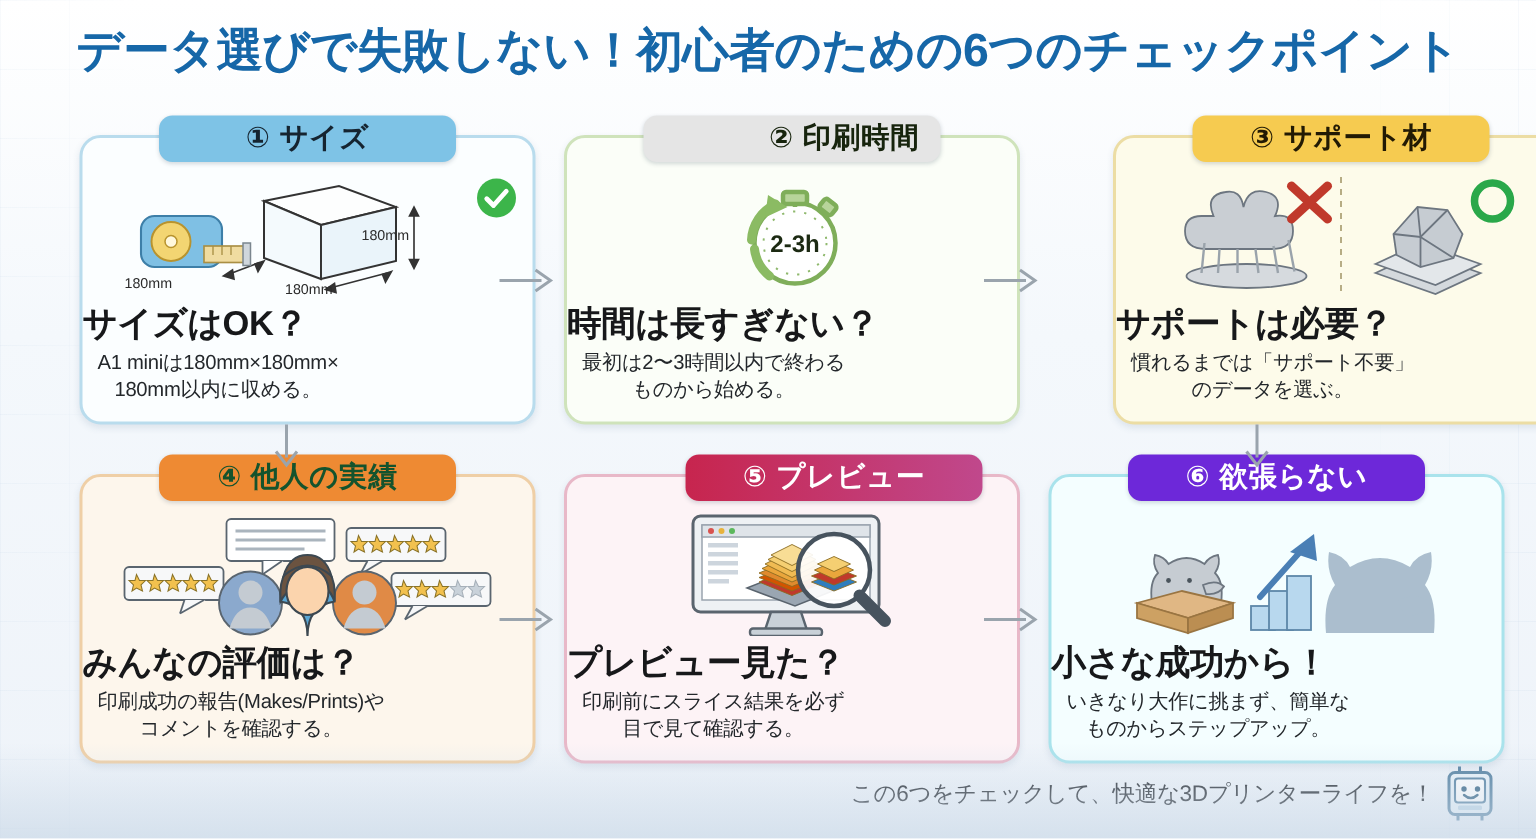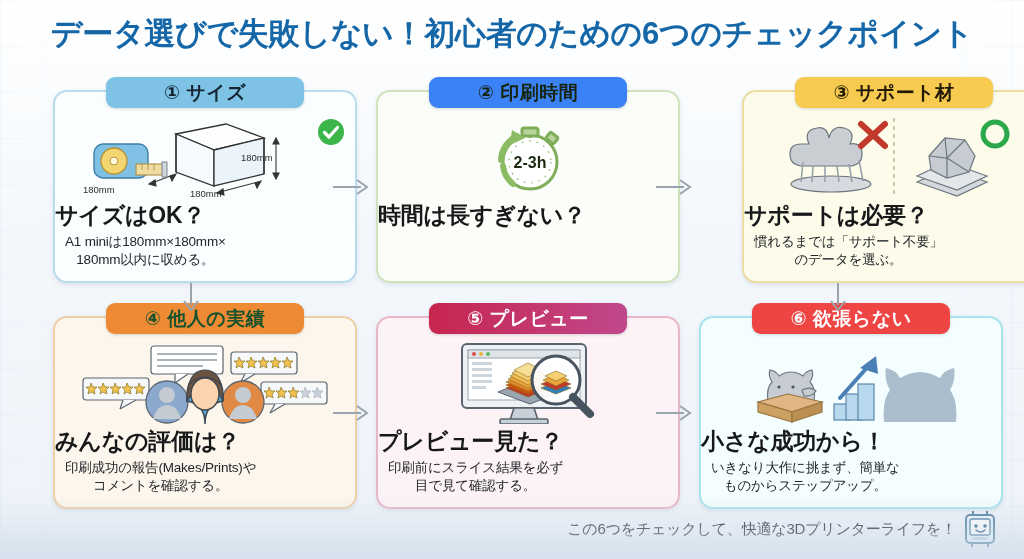--- a/index.html
+++ b/index.html
@@ -229,38 +229,42 @@
       </div>
       <div class="headline">サイズはOK？</div>
       <div class="desc">
         <div>A1 miniは180mm×180mm×</div>
         <div>180mm以内に収める。</div>
       </div>
     </div>
   </div>
 
   <div class="card" id="card2" style="background:#fbfef8;border-color:#cfe3bb;">
-    <div class="badge" style="background:#3b82f6;color:#17240d;">② 印刷時間</div>
+    <div class="badge" style="background:#e5e5e5;color:#17240d;text-align:right;">② 印刷時間</div>
     <div class="card-inner">
       <div class="art">
         <svg width="110" height="84" viewBox="0 0 110 84">
           <g stroke="#7fae5a" fill="none" stroke-width="3">
             <circle cx="57" cy="48" r="27" fill="#ffffff"></circle>
             <rect x="49" y="14" width="16" height="8" rx="2" fill="#b7d49a"></rect>
             <line x1="57" y1="22" x2="57" y2="24"></line>
             <rect x="74" y="20" width="10" height="8" rx="2" fill="#b7d49a" transform="rotate(38 79 24)"></rect>
           </g>
           <circle cx="57" cy="48" r="21" fill="none" stroke="#8fb96d" stroke-width="1.3" stroke-dasharray="1.5 6"></circle>
           <path d="M28 46 A28 28 0 0 1 44 22" stroke="#8bbb63" stroke-width="6" fill="none" stroke-linecap="round"></path>
           <polygon points="39,16 52,24 37,31" fill="#8bbb63"></polygon>
           <path d="M30 52 A27 27 0 0 0 40 70" stroke="#8bbb63" stroke-width="6" fill="none" stroke-linecap="round"></path>
           <text x="57" y="54" text-anchor="middle" font-family="Liberation Sans, sans-serif" font-size="16" font-weight="bold" fill="#1c2a12">2-3h</text>
         </svg>
       </div>
       <div class="headline">時間は長すぎない？</div>
+      <div class="desc">
+        <div>最初は2〜3時間以内で終わる</div>
+        <div>ものから始める。</div>
+      </div>
     </div>
   </div>
 
   <div class="card" id="card3" style="background:#fdfbea;border-color:#ecdda4;">
     <div class="badge" style="background:#f6cb50;color:#221a04;">③ サポート材</div>
     <div class="card-inner">
       <div class="art">
         <svg width="250" height="84" viewBox="0 0 250 84">
 
           <line x1="125" y1="4" x2="125" y2="80" stroke="#b6ac84" stroke-width="1.3" stroke-dasharray="4 4"></line>
@@ -383,21 +387,21 @@
       </div>
       <div class="headline">みんなの評価は？</div>
       <div class="desc">
         <div>印刷成功の報告(Makes/Prints)や</div>
         <div>コメントを確認する。</div>
       </div>
     </div>
   </div>
 
   <div class="card" id="card5" style="background:#fdf3f6;border-color:#e8b8c8;">
-    <div class="badge" style="background:linear-gradient(90deg,#c7254e 0%,#c0488c 100%);color:#ffffff;">⑤ プレビュー</div>
+    <div class="badge" style="background:linear-gradient(90deg,#c7254e 0%,#c0488c 100%);color:#ffffff;margin-left:28px;">⑤ プレビュー</div>
     <div class="card-inner">
       <div class="art">
         <svg width="164" height="84" viewBox="0 0 164 84">
 
           <rect x="16" y="4" width="124" height="64" rx="5" fill="#eef1f4" stroke="#5a646e" stroke-width="2"></rect>
           <rect x="22" y="10" width="112" height="50" fill="#ffffff" stroke="#9aa4ae" stroke-width="1"></rect>
           <rect x="22" y="10" width="112" height="8" fill="#dfe4e9" stroke="#9aa4ae" stroke-width="1"></rect>
           <circle cx="28" cy="14" r="2" fill="#d9534f"></circle>
           <circle cx="35" cy="14" r="2" fill="#e8b33c"></circle>
           <circle cx="42" cy="14" r="2" fill="#5cb85c"></circle>
@@ -436,21 +440,21 @@
       </div>
       <div class="headline">プレビュー見た？</div>
       <div class="desc">
         <div>印刷前にスライス結果を必ず</div>
         <div>目で見て確認する。</div>
       </div>
     </div>
   </div>
 
   <div class="card" id="card6" style="background:#f4feff;border-color:#a9e3ec;">
-    <div class="badge" style="background:#ef4444;color:#ffffff;">⑥ 欲張らない</div>
+    <div class="badge" style="background:#6d28d9;color:#ffffff;">⑥ 欲張らない</div>
     <div class="card-inner">
       <div class="art">
         <svg width="230" height="84" viewBox="0 0 230 84">
 
           <g fill="#9fb4c6" opacity="0.85">
             <path d="M148 82 q-2 -22 6 -32 q-6 -10 -4 -22 q10 2 14 10 q10 -6 20 -6 q10 0 20 6 q4 -8 14 -10 q2 12 -4 22 q8 10 6 32 z"></path>
             <path d="M196 60 q14 -6 22 2 q-6 10 -18 8 z"></path>
           </g>
 
           <g fill="#b8d8ee" stroke="#5d87a8" stroke-width="1.2">

